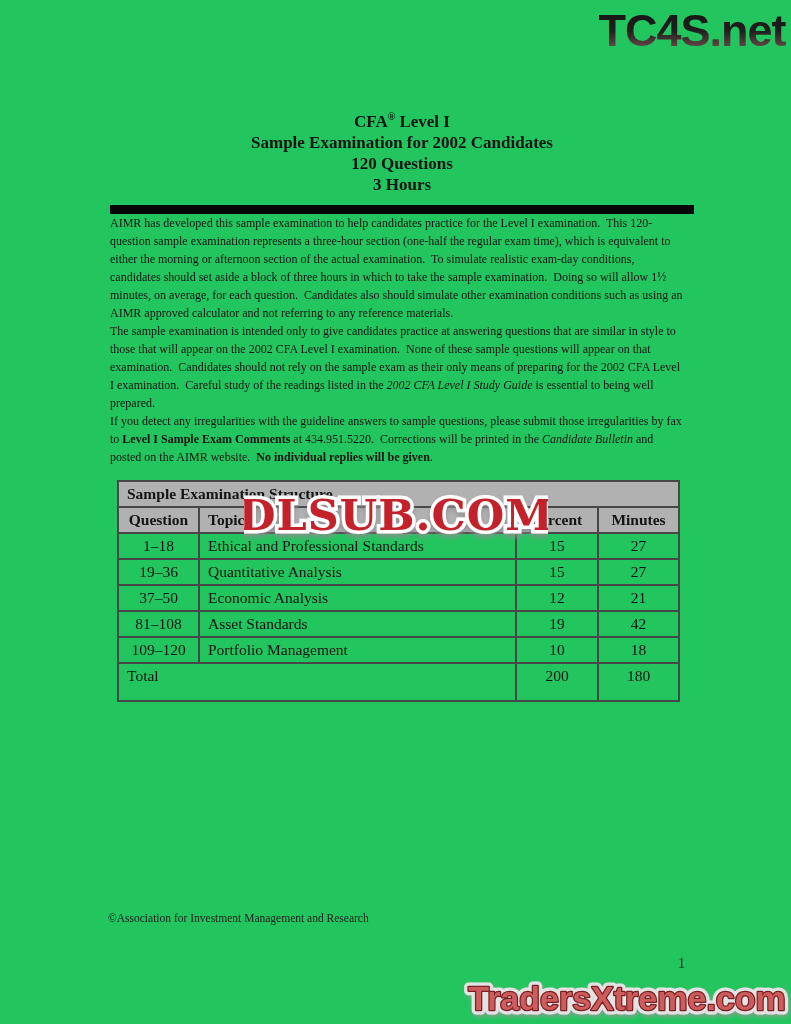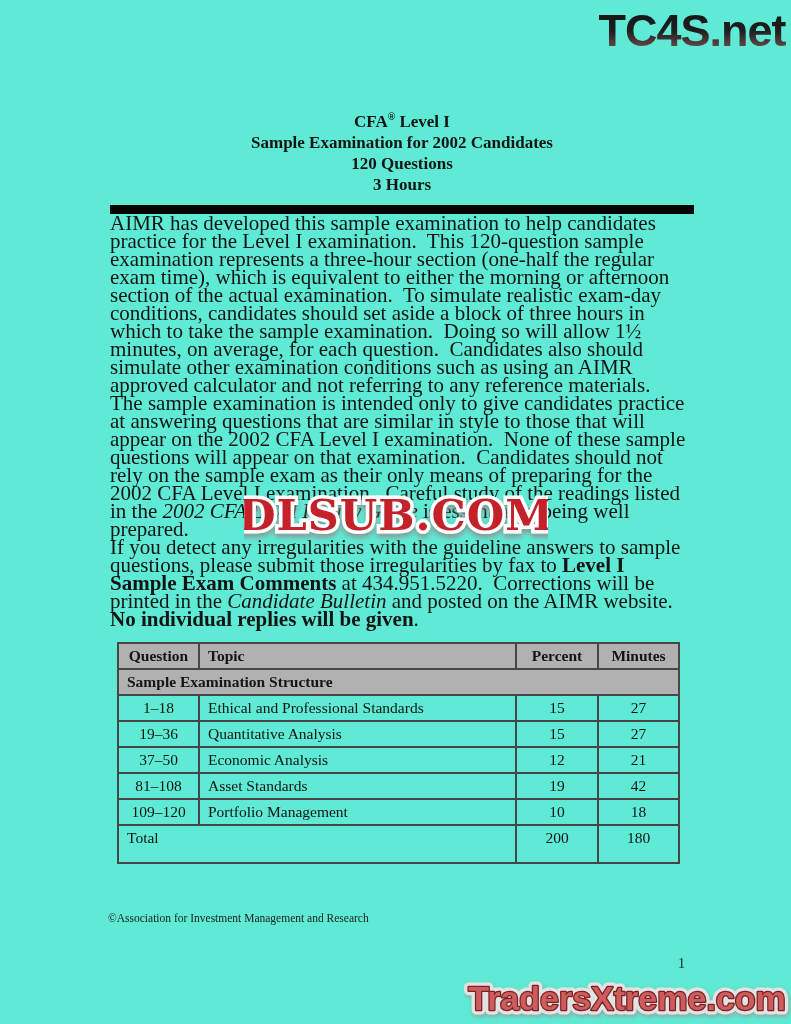--- a/index.html
+++ b/index.html
@@ -1,27 +1,27 @@
 <!DOCTYPE html>
 <html><head>
 <meta charset="utf-8">
 <style>
   html,body { margin:0; padding:0; background:#ffffff; }
   .page {
-    position:relative; width:791px; height:1024px; background:#5eead4;
+    position:relative; width:791px; height:1024px; background:#22c55e;
     font-family:"Liberation Serif", serif; color:#141414; overflow:hidden;
   }
   .content { position:absolute; left:110px; top:0; width:584px; }
 
   .title-block { margin-top:111px; text-align:center; font-weight:bold; font-size:17px; line-height:21px; }
   .title-block sup { font-size:10px; vertical-align:super; line-height:0; }
 
   .rule { margin-top:10px; width:584px; height:9px; background:#050505; }
 
-  p.doc { margin:0; width:576px; font-size:21px; line-height:18px; white-space:pre-wrap; }
+  p.doc { margin:0; width:576px; font-size:12px; line-height:18px; white-space:pre-wrap; }
   .p1 { margin-top:18px; }
   .p2 { margin-top:16px; }
   .p3 { margin-top:18px; }
   p.doc i { font-style:italic; }
   p.doc b { font-weight:bold;margin-top:24px; }
 
   table.exam {
     margin:14px 0 0 7px; width:561px; border-collapse:collapse;
     font-size:15.5px; table-layout:fixed;
   }
@@ -80,27 +80,27 @@
 
     <table class="exam">
       <colgroup>
         <col class="col-q">
           <col class="col-t">
           <col class="col-p">
           <col class="col-m">
       </colgroup>
       <thead>
         <tr>
+          <th class="tbl-title hdr-bg" colspan="4">Sample Examination Structure</th>
+        </tr>
+        <tr>
           <th class="hdr-bg c">Question</th>
           <th class="hdr-bg" style="text-align:left;">Topic</th>
           <th class="hdr-bg c">Percent</th>
           <th class="hdr-bg c">Minutes</th>
-        </tr>
-        <tr>
-          <th class="tbl-title hdr-bg" colspan="4">Sample Examination Structure</th>
         </tr>
       </thead>
       <tbody>
         <tr>
           <td class="c">1–18</td>
           <td class="cell-topic">Ethical and Professional Standards</td>
           <td class="c">15</td>
           <td class="c">27</td>
         </tr>
         <tr>

